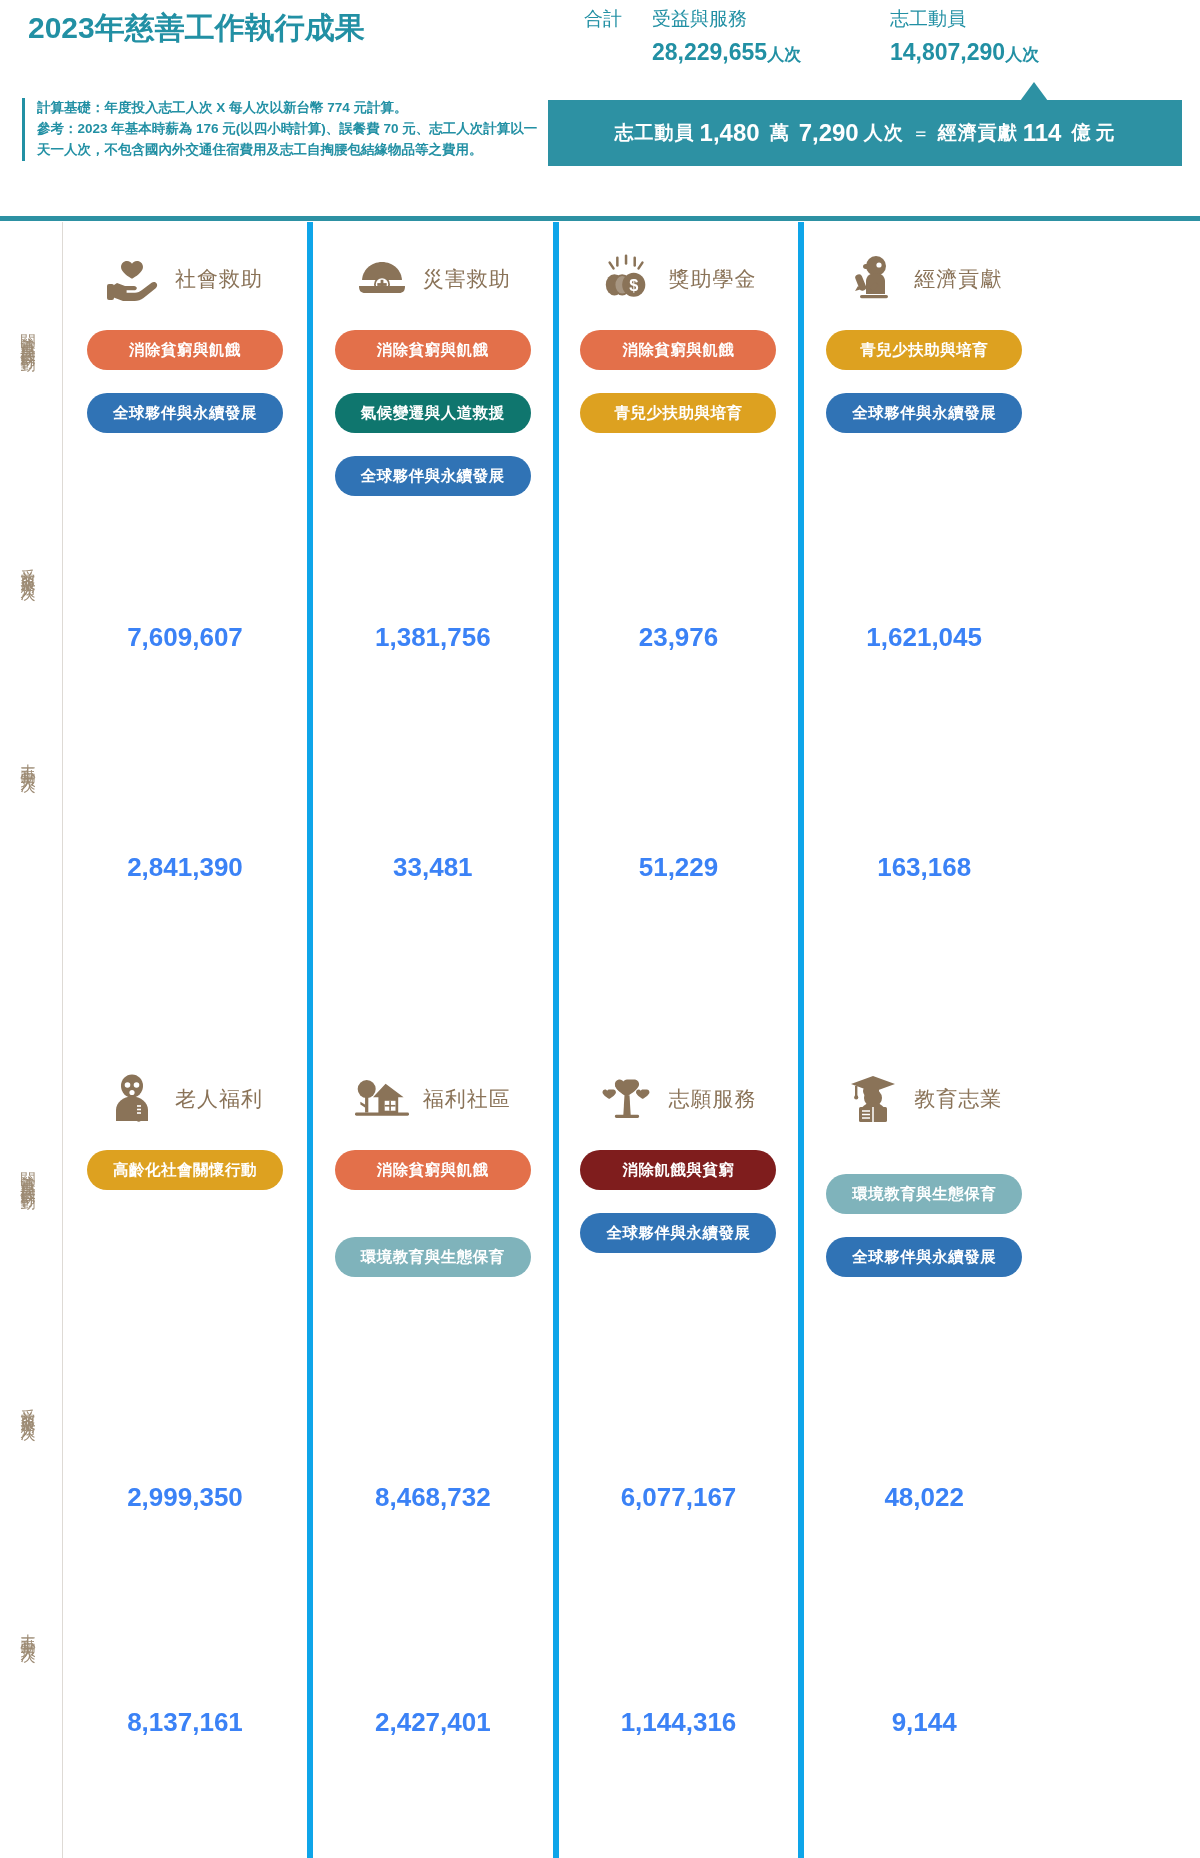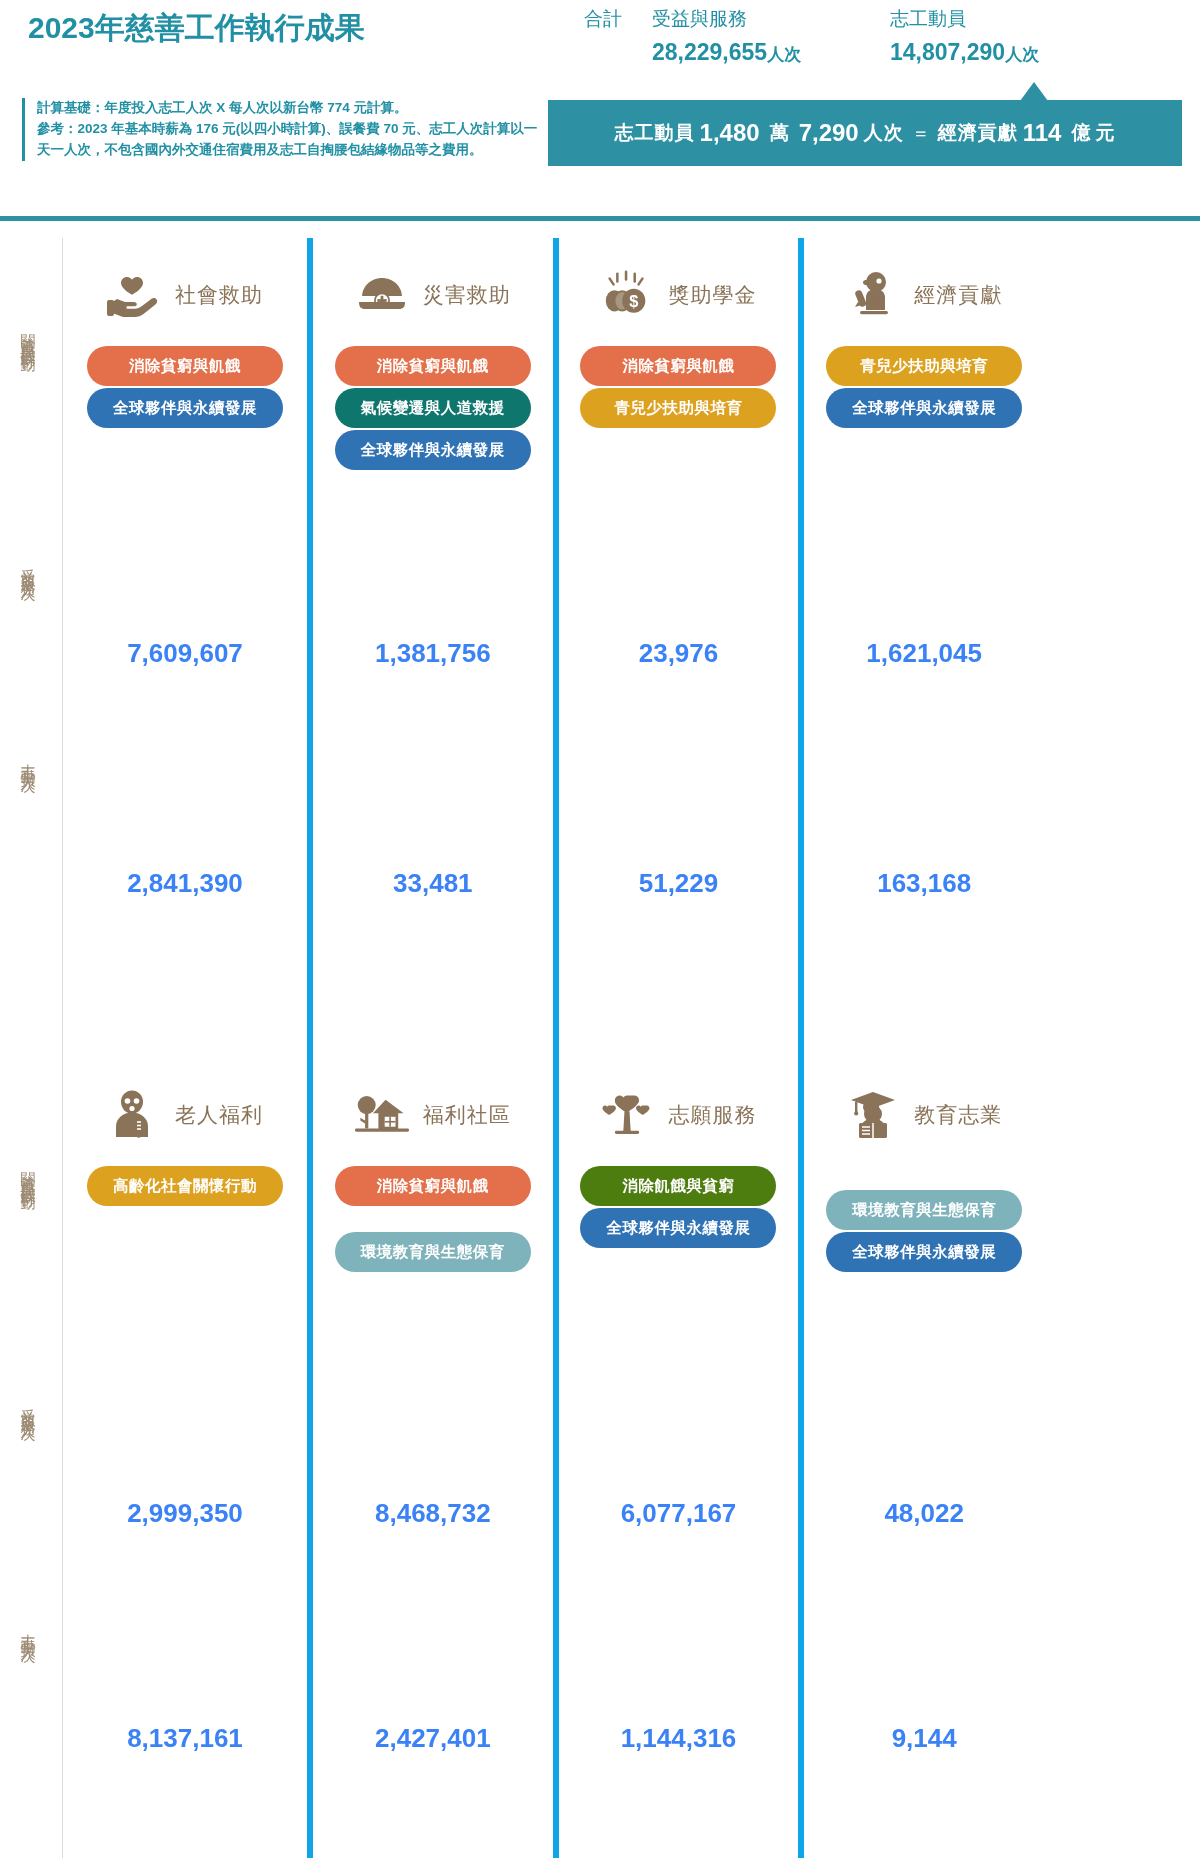--- a/index.html
+++ b/index.html
@@ -80,41 +80,41 @@
   .vlabel {
     position: absolute; left: 18px;
     writing-mode: vertical-rl;
     text-orientation: upright;
     font-size: 15px;
     color: #9d8b74;
     letter-spacing: 3px;
     white-space: nowrap;
   }
 
-  .cols { position: absolute; left: 62px; top: 16px; width: 982px; height: 100%; display: flex; }
+  .cols { position: absolute; left: 62px; top: 0; width: 982px; height: 100%; display: flex; }
   .col {
     position: relative;
     width: 284.5px;
     border-left: 6px solid #0ea5e9;
     height: 100%;
   }
   .col:first-child { border-left: 1px solid #dedad5; }
 
   .col-head {
     position: absolute; top: 22px; left: 0; right: 0;
     display: flex; align-items: center; justify-content: center; gap: 14px;
     height: 70px;
   }
   .col-icon { width: 54px; height: 54px; display: flex; align-items: center; justify-content: center; }
   .col-icon svg { display: block; }
   .col-title {
     font-size: 21px; color: #8a7358; letter-spacing: 1px; white-space: nowrap;
   }
 
-  .tags { position: absolute; left: 0; right: 0; top: 108px; display: flex; flex-direction: column; align-items: center; gap: 2px; }
+  .tags { position: absolute; left: 0; right: 0; top: 108px; display: flex; flex-direction: column; align-items: center; gap: 23px; }
   .tag {
     min-width: 196px;
     height: 40px;
     border-radius: 20px;
     display: flex; align-items: center; justify-content: center;
     color: #ffffff;
     font-size: 15.5px;
     font-weight: bold;
     letter-spacing: 0.5px;
     padding: 0 16px;
@@ -356,21 +356,21 @@
                 <path fill="#8a7358" d="M29 3c-1.9 0-3.2 1.2-3.9 2.3C24.4 4.2 23.1 3 21.2 3 18.3 3 16 5.3 16 8.2c0 4.6 8.2 10.2 12.4 12.6.4.2.8.2 1.2 0C33.8 18.4 42 12.8 42 8.2 42 5.3 39.7 3 36.8 3z"></path>
                 <path fill="#8a7358" d="M12 16c-1.2 0-2.1.8-2.6 1.5C8.9 16.8 8 16 6.8 16 4.9 16 3.5 17.5 3.5 19.4c0 3 5.4 6.6 8.1 8.2.3.2.5.2.8 0 2.7-1.6 8.1-5.2 8.1-8.2C20.5 17.5 19.1 16 17.2 16z" transform="translate(-2,2) scale(0.85) translate(2,-2)"></path>
                 <path fill="#8a7358" d="M47 16c-1.2 0-2.1.8-2.6 1.5C43.9 16.8 43 16 41.8 16c-1.9 0-3.3 1.5-3.3 3.4 0 3 5.4 6.6 8.1 8.2.3.2.5.2.8 0 2.7-1.6 8.1-5.2 8.1-8.2 0-1.9-1.4-3.4-3.3-3.4z" transform="translate(0,2) scale(0.85) translate(7,-2)"></path>
                 <path fill="#8a7358" d="M26.3 20h5.4l1.3 22h-8z"></path>
                 <rect x="16" y="41" width="26" height="3.4" rx="1.6" fill="#8a7358"></rect>
               </svg>
             </span>
             <span class="col-title">志願服務</span>
           </div>
           <div class="tags">
-            <div class="tag tag-orange" style="background: #4d7c0f;">消除飢餓與貧窮</div>
+            <div class="tag tag-orange" style="background: #7f1d1d;">消除飢餓與貧窮</div>
             <div class="tag tag-blue" style="background: rgb(48, 115, 181);">全球夥伴與永續發展</div>
           </div>
           <div class="num num-benef">6,077,167</div>
           <div class="num num-vol">1,144,316</div>
         </div>
         <div class="col">
           <div class="col-head">
             <span class="col-icon">
               <svg width="52" height="50" viewBox="0 0 52 50">
                 <path fill="#8a7358" d="M26 2L48 10 26 18 4 10z"></path>

